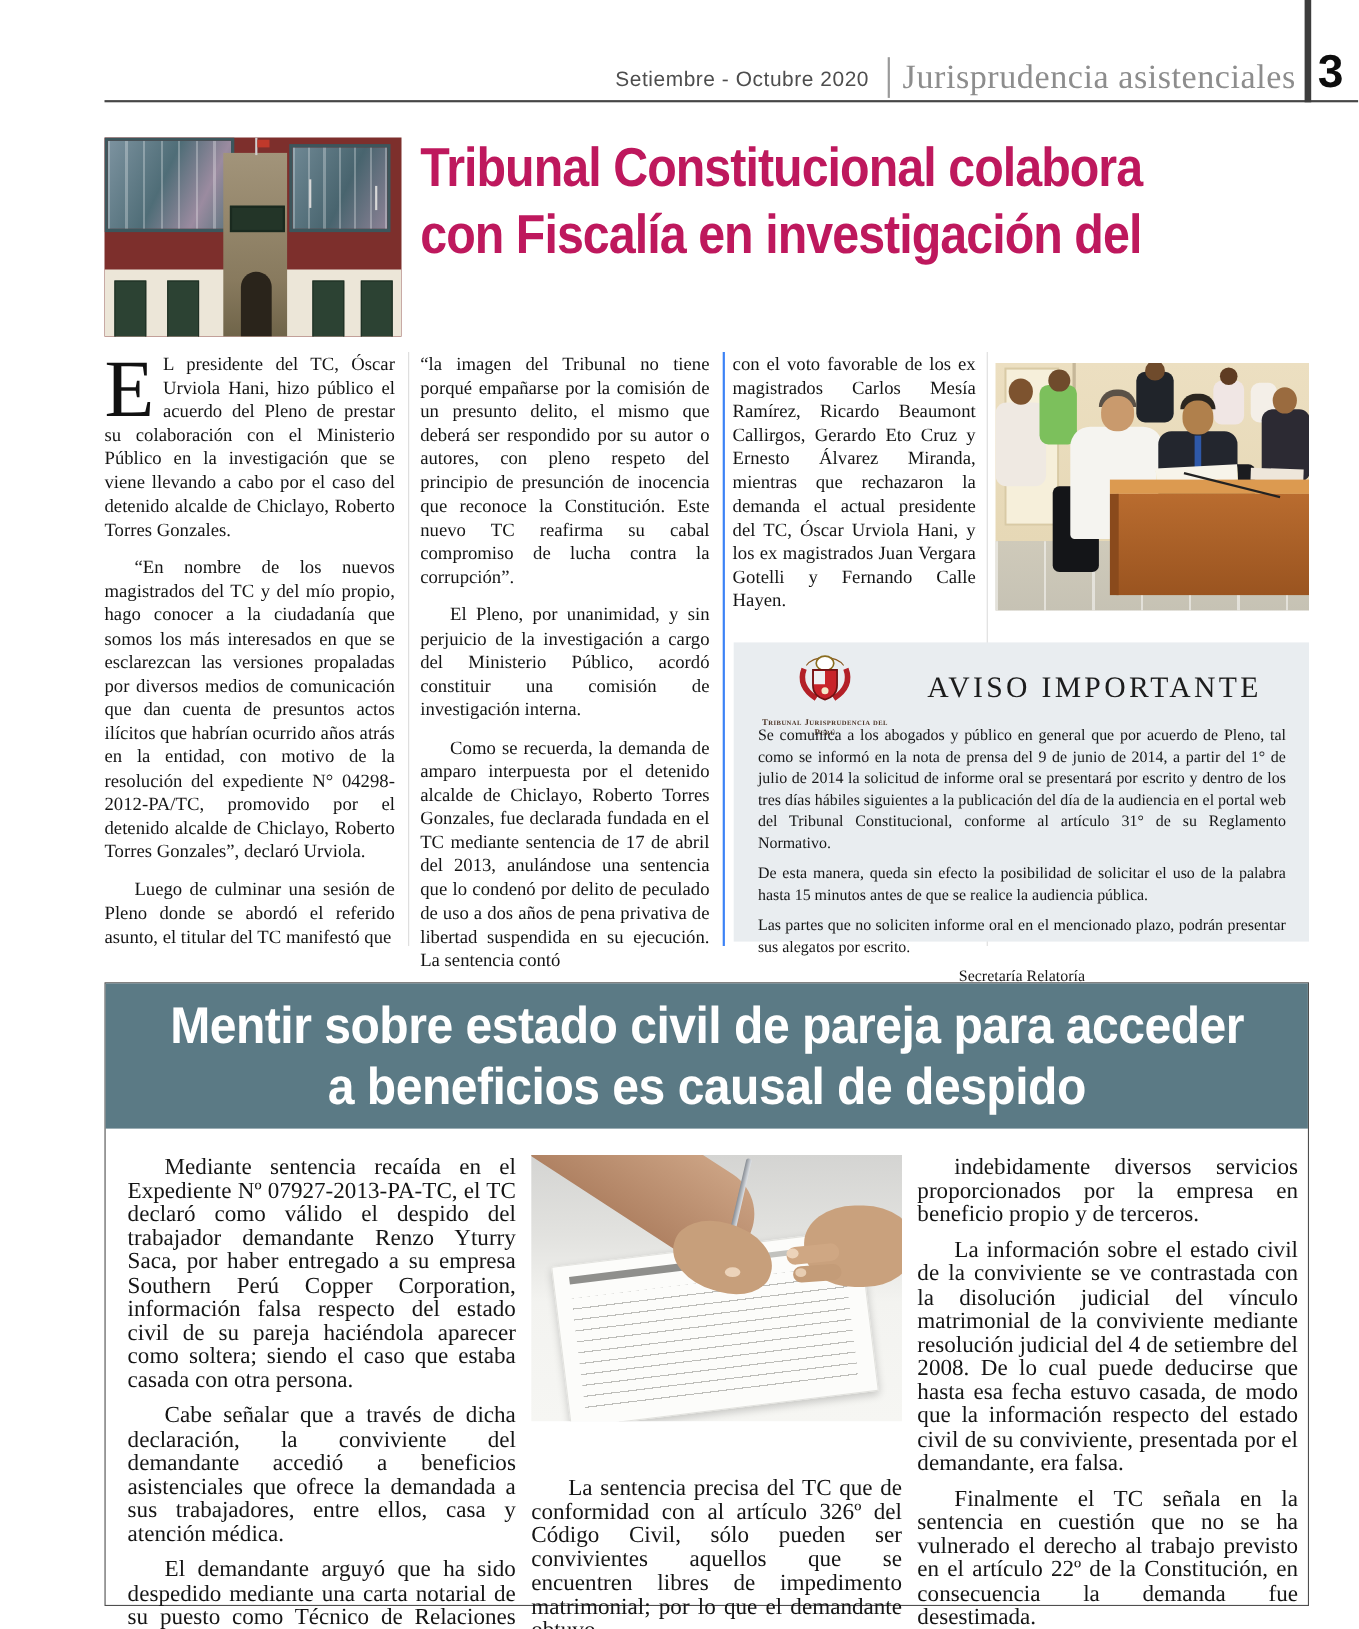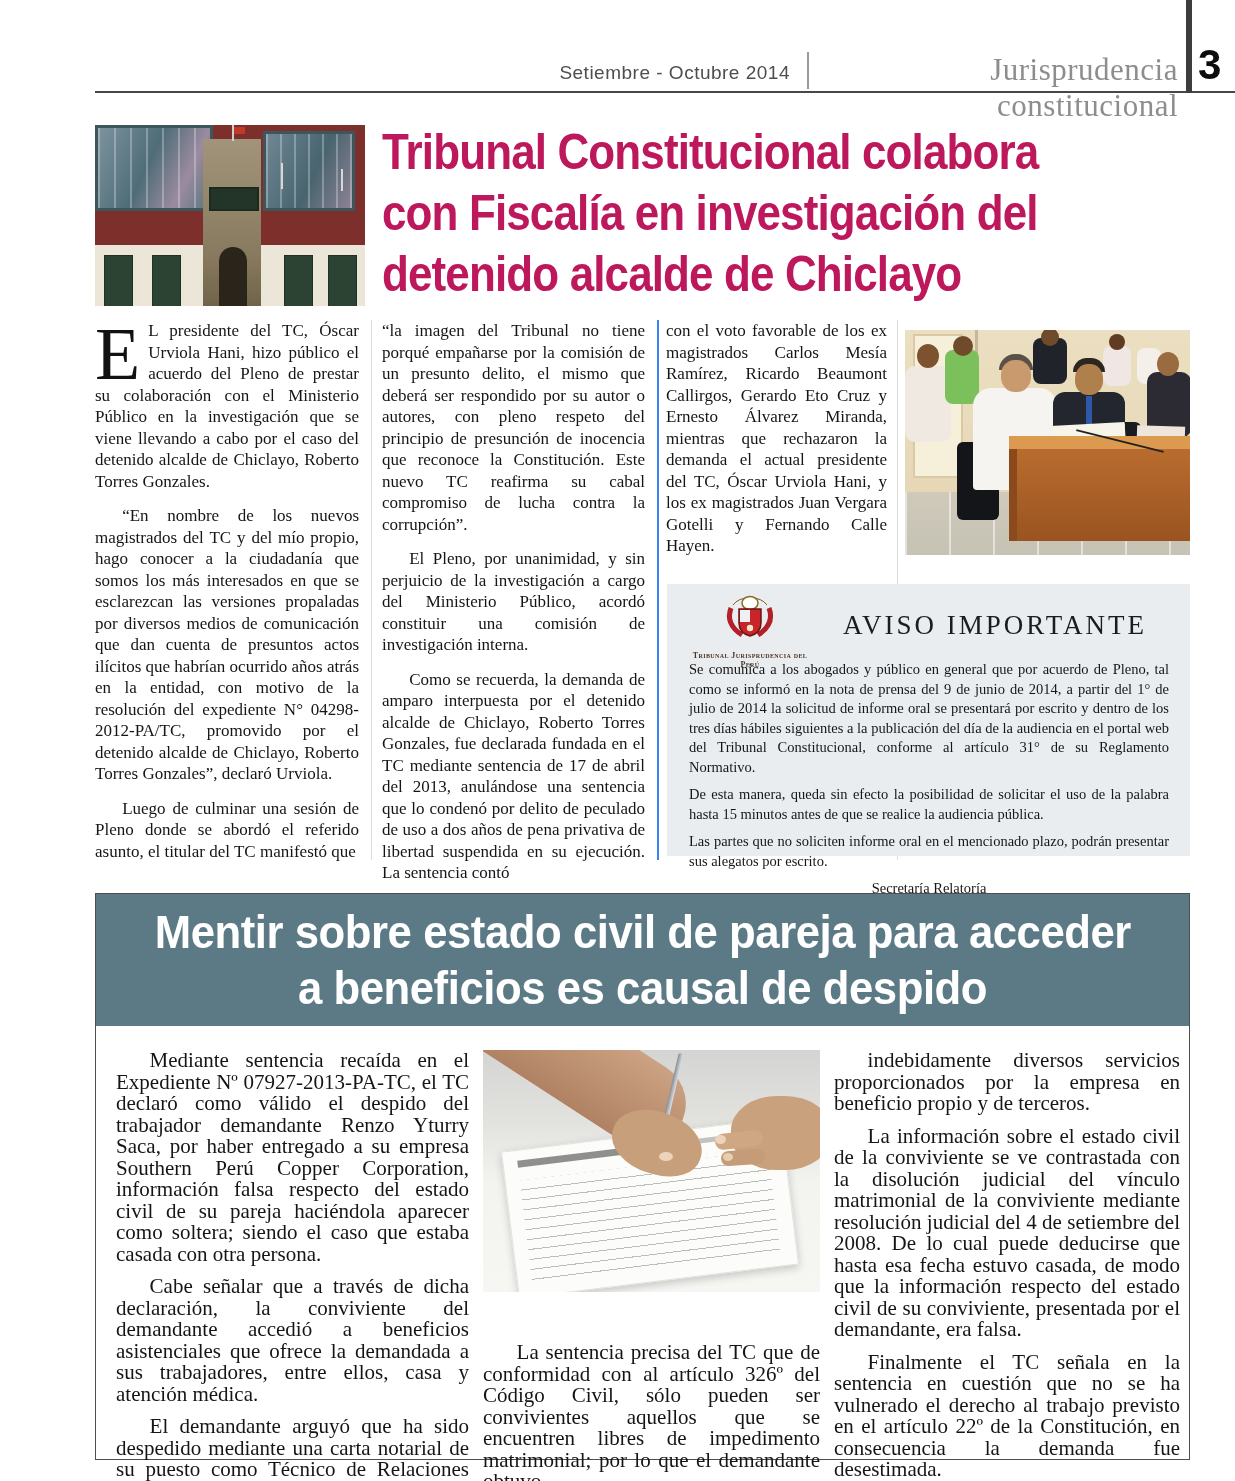--- a/index.html
+++ b/index.html
@@ -138,23 +138,23 @@
   .a2c p{margin:0 0 11px 0;text-indent:1.6em;}
   .a2c1{width:356px;} .a2c2{width:337px;position:relative;} .a2c3{width:349px;}
   .a2c2 .ph-form{left:0;top:0;position:relative;display:block;}
   .a2c2 p{margin-top:50px;}
 </style>
 </head>
 <body>
 
 <div class="page">
 
-  <div class="hdr-date">Setiembre - Octubre  2014</div>
+  <div class="hdr-date">Setiembre - Octubre  2020</div>
   <div class="hdr-sep"></div>
-  <div class="hdr-section">Jurisprudencia constitucional</div>
+  <div class="hdr-section">Jurisprudencia asistenciales</div>
   <div class="hdr-rule"></div>
   <div class="hdr-bar"></div>
   <div class="hdr-page">3</div>
 
   <div class="photo ph-building">
     <div class="bp-bal1"></div>
     <div class="bp-bal2"></div>
     <div class="bp-white"></div>
     <div class="bp-door bp-d1"></div>
     <div class="bp-door bp-d2"></div>
@@ -165,21 +165,20 @@
     <div class="bp-portal-door"></div>
     <div class="bp-flagpole"></div>
     <div class="bp-flag"></div>
     <div class="bp-lamp1"></div>
     <div class="bp-lamp2"></div>
   </div>
 
   <div class="a1-title">
     <span class="tl"><span class="cond">Tribunal Constitucional colabora</span></span>
     <span class="tl"><span class="cond">con Fiscalía en investigación del</span></span>
-    <span class="tl"><span class="cond">detenido alcalde de Chiclayo</span></span>
   </div>
 
   <div class="col col1 bodytxt">
     <p class="lead"><span class="dropcap">E</span><span>L presidente del TC, Óscar Urviola Hani, hizo público el acuerdo del Pleno de prestar su colaboración con el Ministerio Público en la investigación que se viene llevando a cabo por el caso del detenido alcalde de Chiclayo, Roberto Torres Gonzales.</span></p>
     <p>“En nombre de los nuevos magistrados del TC y del mío propio, hago conocer a la ciudadanía que somos los más interesados en que se esclarezcan las versiones propaladas por diversos medios de comunicación que dan cuenta de presuntos actos ilícitos que habrían ocurrido años atrás en la entidad, con motivo de la resolución del expediente N° 04298-2012-PA/TC, promovido por el detenido alcalde de Chiclayo, Roberto Torres Gonzales”, declaró Urviola.</p>
     <p>Luego de culminar una sesión de Pleno donde se abordó el referido asunto, el titular del TC manifestó que</p>
   </div>
   <div class="col col2 bodytxt">
     <p class="lead">“la imagen del Tribunal no tiene porqué empañarse por la comisión de un presunto delito, el mismo que deberá ser respondido por su autor o autores, con pleno respeto del principio de presunción de inocencia que reconoce la Constitución. Este nuevo TC reafirma su cabal compromiso de lucha contra la corrupción”.</p>
     <p>El Pleno, por unanimidad, y sin perjuicio de la investigación a cargo del Ministerio Público, acordó constituir una comisión de investigación interna.</p>

